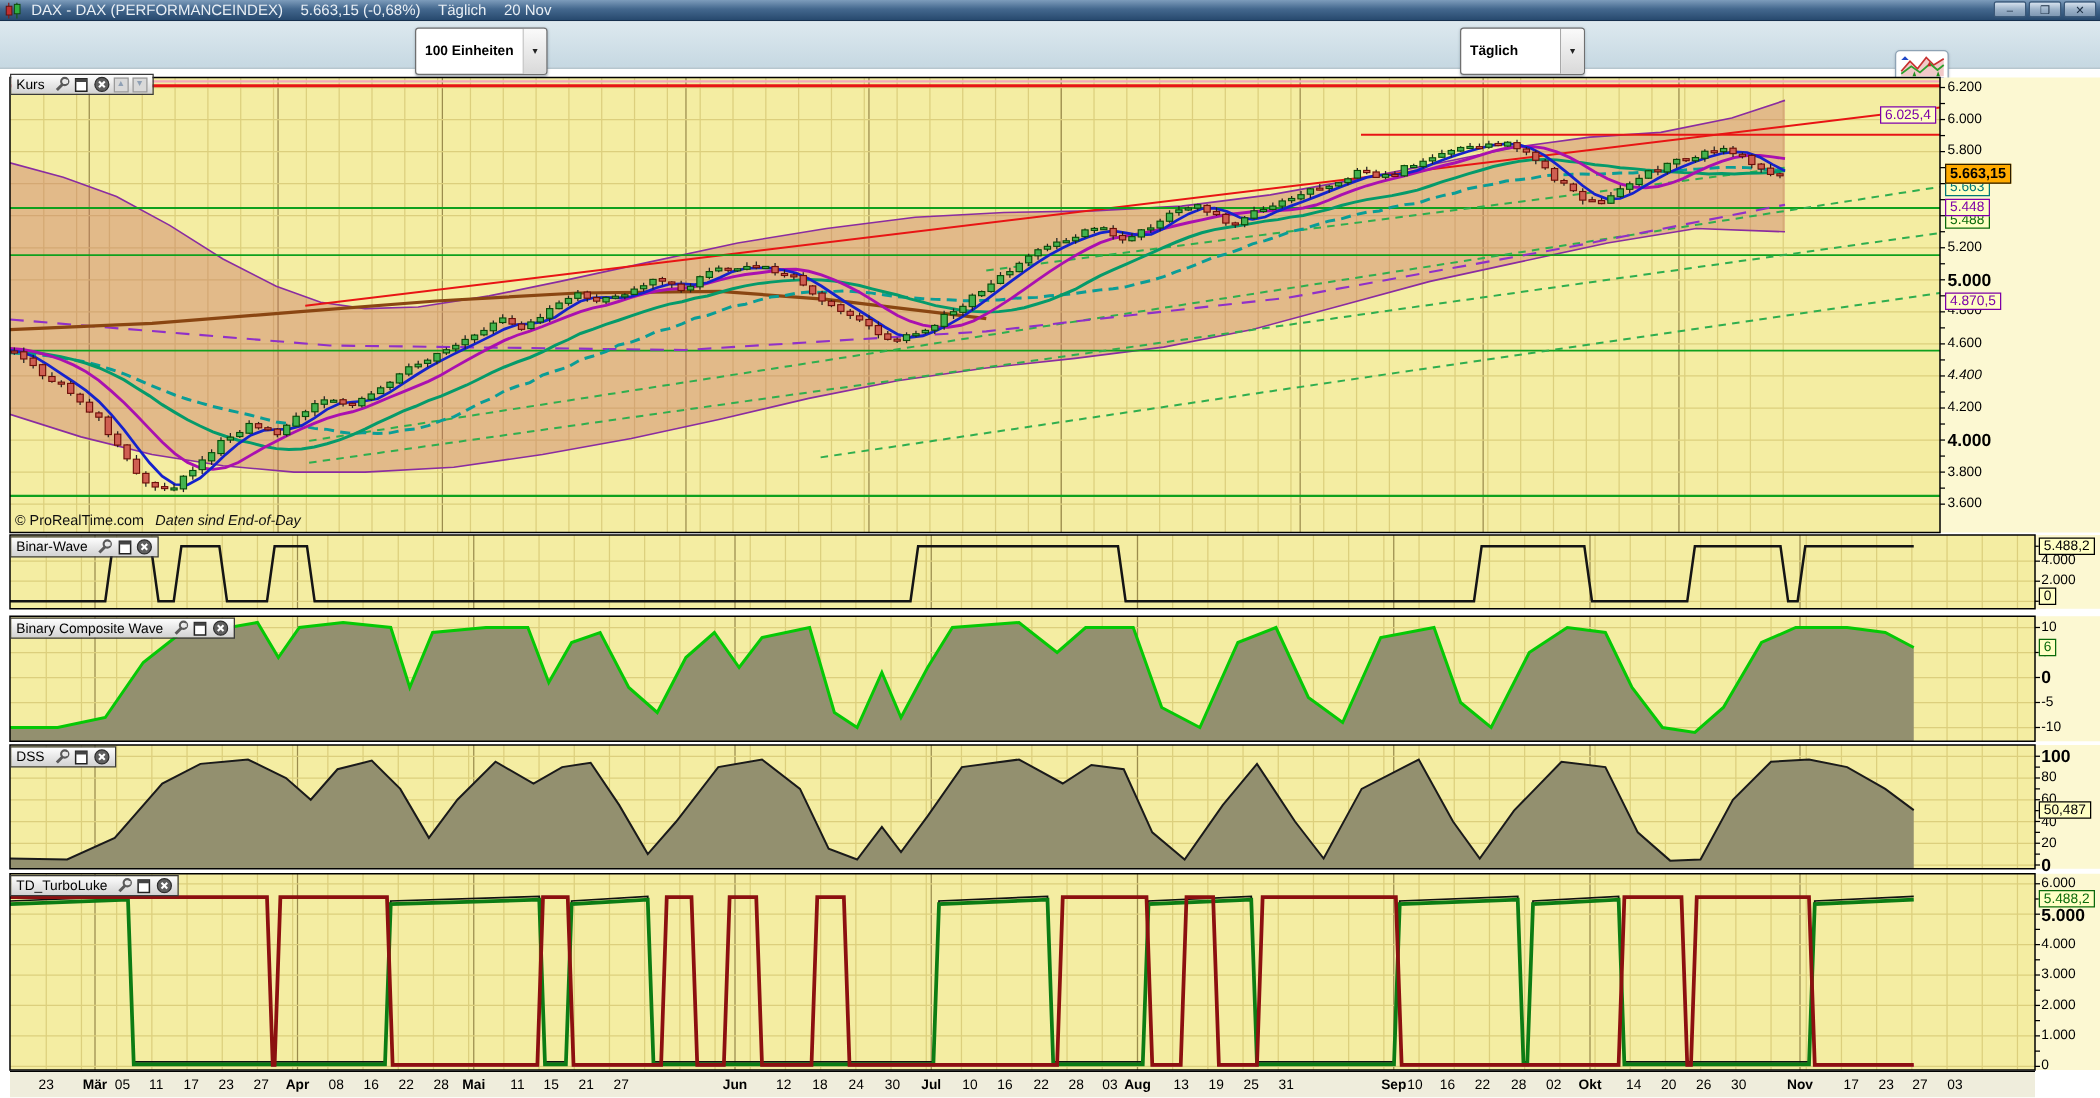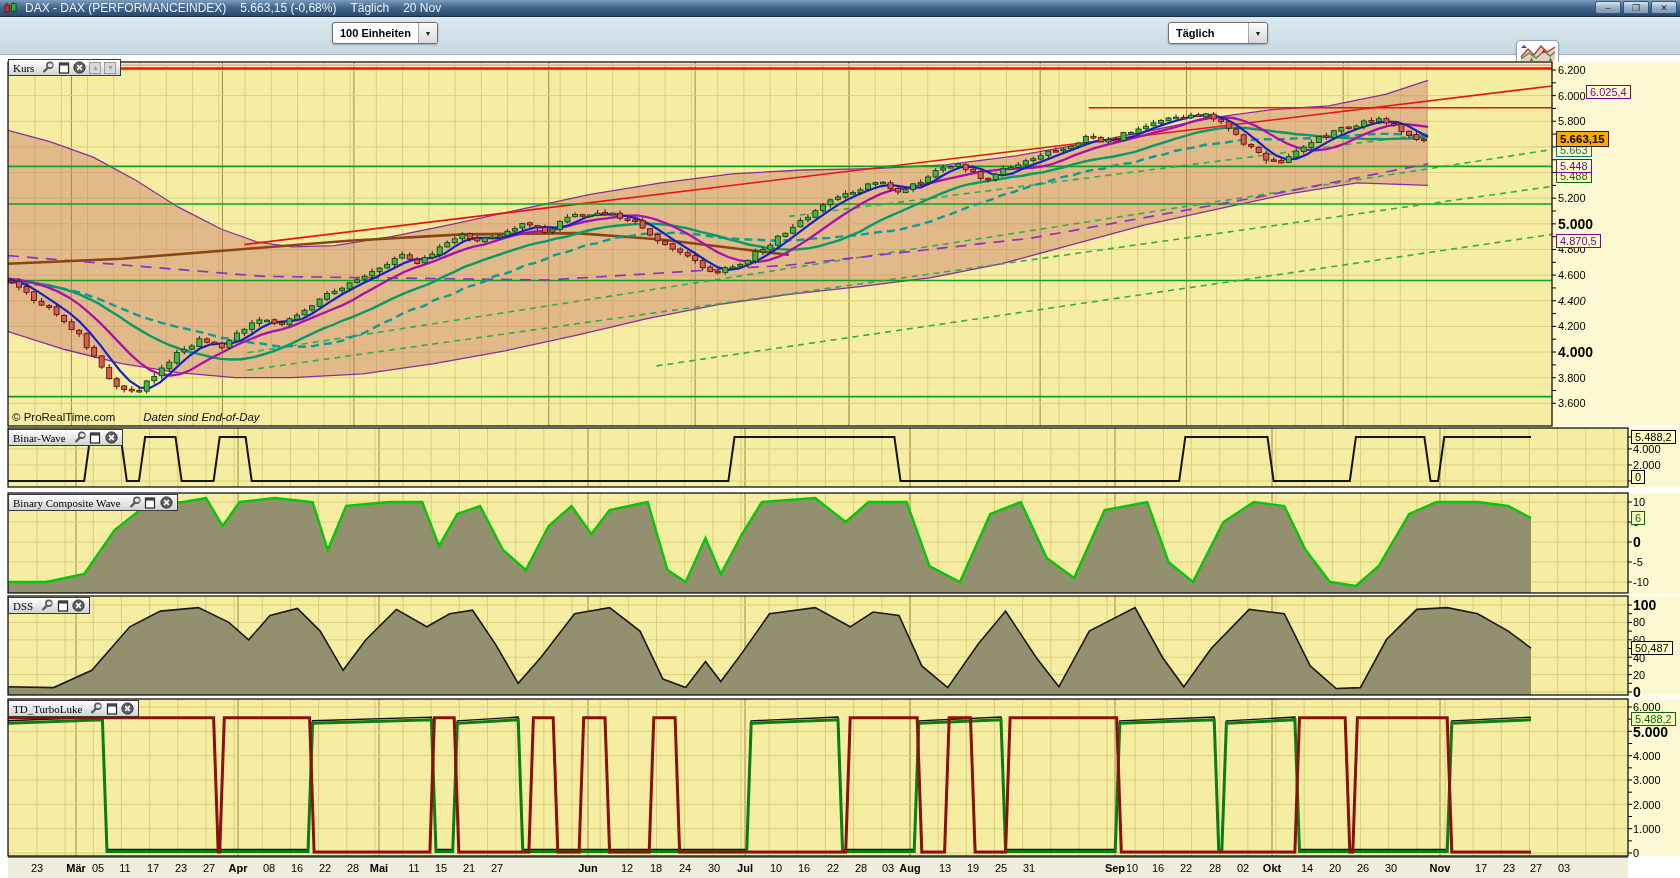--- a/index.html
+++ b/index.html
@@ -12,49 +12,49 @@
     color:#e9eff5;font-size:12px;padding-left:4px;box-sizing:border-box;}
   .titlebar .tseg{margin-right:14px;white-space:nowrap;}
   .appicon{width:15px;height:13px;margin-right:6px;flex:0 0 auto;}
   .winbtns{position:absolute;right:3px;top:1px;display:flex;gap:2px;}
   .winbtn{width:26px;height:13px;border:1px solid #3c5share0;border:1px solid #3b5878;border-radius:2px;
     background:linear-gradient(#d7e2ee,#9cb2c9 50%,#7e97b2);color:#1c2f45;
     font-size:9px;line-height:12px;text-align:center;box-sizing:border-box;cursor:default;}
   
   .toolbar{position:absolute;left:0;top:17px;width:1680px;height:38px;
     background:linear-gradient(#dde9ef,#c6d8e2);border-bottom:1px solid #9fb4bf;box-sizing:border-box;}
-  .dd{position:absolute;height:22px;background:#fff;border:1px solid #6f6f6f;border-radius:3px;
+  .dd{position:absolute;height:38px;background:#fff;border:1px solid #6f6f6f;border-radius:3px;
     display:flex;align-items:center;font-weight:bold;font-size:11px;color:#000;
     padding-left:7px;box-sizing:border-box;box-shadow:0 1px 2px rgba(40,60,80,.35);}
   .dd .arr{margin-left:auto;width:18px;align-self:stretch;border-left:1px solid #a8a8a8;
     display:flex;align-items:center;justify-content:center;font-size:7px;color:#222;
     background:linear-gradient(#fafafa,#d9d9d9);border-radius:0 2px 2px 0;}
   .chartbtn{position:absolute;left:1516px;top:23px;width:43px;height:28px;background:#fff;
     border:1px solid #8fa3b5;border-radius:4px;box-shadow:0 1px 2px rgba(40,60,80,.3);
     display:flex;align-items:center;justify-content:center;padding:0;}
   
   #overlay{position:absolute;left:0;top:0;width:1680px;height:878px;pointer-events:none;}
   .phead{position:absolute;display:inline-flex;align-items:center;gap:3px;height:17px;
     background:linear-gradient(#fefefe,#d2d2d2);border:1px solid #3a3a3a;
     font-size:11px;color:#000;padding:0 4px;box-sizing:border-box;pointer-events:auto;}
-  .phead .ttl{margin-right:4px;font-family:Liberation Serif, serif;}
+  .phead .ttl{margin-right:4px;}
   .pbtn{display:inline-flex;align-items:center;justify-content:center;width:13px;height:13px;}
   .arrbtn{width:12px;height:12px;background:#d9d9d9;border:1px solid #9a9a9a;color:#8fa0b5;
     font-size:7px;line-height:10px;text-align:center;box-sizing:border-box;}
   .axl{position:absolute;transform:translateY(-50%);font-size:11px;color:#000;white-space:nowrap;line-height:13px;}
   .axl.b{font-weight:bold;font-size:14px;}
   .axb{position:absolute;transform:translateY(-50%);font-size:11px;line-height:12px;
     padding:0 3px;border:1px solid #000;background:#ffffc4;white-space:nowrap;}
   .s-purple{border-color:#7d00a8;color:#7d00a8;}
   .s-teal{border-color:#007878;color:#007878;}
   .s-green{border-color:#0a6a0a;color:#0a6a0a;}
   .s-black{border-color:#000;color:#000;}
   .s-orange{background:#ffaa00;border-color:#2a1c00;color:#000;font-weight:bold;font-size:11.5px;padding:1px 3px;}
   .copyright{position:absolute;left:12px;top:411px;font-size:11.5px;color:#101010;white-space:nowrap;}
-  .copyright .note{font-style:italic;margin-left:28px;}
+  .copyright .note{font-style:italic;margin-left:9px;}
   .xlab{position:absolute;transform:translateX(-50%);font-size:11px;color:#000;top:862px;}
   .xlab.m{font-weight:b old;font-weight:bold;}
 </style>
 </head>
 <body>
 
 <div class="titlebar">
   <svg class="appicon" viewBox="0 0 15 13">
     <line x1="3" y1="0" x2="3" y2="13" stroke="#802020" stroke-width="1"></line>
     <rect x="1" y="3" width="4.5" height="7" fill="#c03030" stroke="#601010" stroke-width="0.8"></rect>
@@ -982,21 +982,21 @@
     <div class="axl" style="left: 1558px; top: 172.56px;">5.400</div>
     <div class="axl" style="left: 1558px; top: 198.2px;">5.200</div>
     <div class="axl b" style="left: 1558px; top: 223.84px;">5.000</div>
     <div class="axl" style="left: 1558px; top: 249.48px;">4.800</div>
     <div class="axl" style="left: 1558px; top: 275.12px;">4.600</div>
     <div class="axl" style="left: 1558px; top: 300.76px; font-style: italic;">4.400</div>
     <div class="axl" style="left: 1558px; top: 326.4px;">4.200</div>
     <div class="axl b" style="left: 1558px; top: 352.04px;">4.000</div>
     <div class="axl" style="left: 1558px; top: 377.68px;">3.800</div>
     <div class="axl" style="left: 1558px; top: 403.32px;">3.600</div>
-    <div class="axb s-purple" style="left: 1586px; top: 92px; text-align: right;">6.025,4</div>
+    <div class="axb s-purple" style="left: 1504px; top: 92px; text-align: right;">6.025,4</div>
     <div class="axb s-teal" style="left: 1556px; top: 150px;">5.663</div>
     <div class="axb s-orange" style="left: 1556px; top: 139px;">5.663,15</div>
     <div class="axb s-green" style="left: 1556px; top: 176px;">5.488</div>
     <div class="axb s-purple" style="left: 1556px; top: 166px;">5.448</div>
     <div class="axb s-purple" style="left: 1556px; top: 241px;">4.870,5</div>
     <div class="phead" style="left: 8px; top: 429px; pointer-events: auto;">
       <span class="ttl">Binar-Wave</span>
       <span class="pbtn">
         <svg width="13" height="13" viewBox="0 0 13 13">
           <line x1="2.5" y1="11" x2="7.5" y2="6" stroke="#5a5a5a" stroke-width="2.4"></line>

